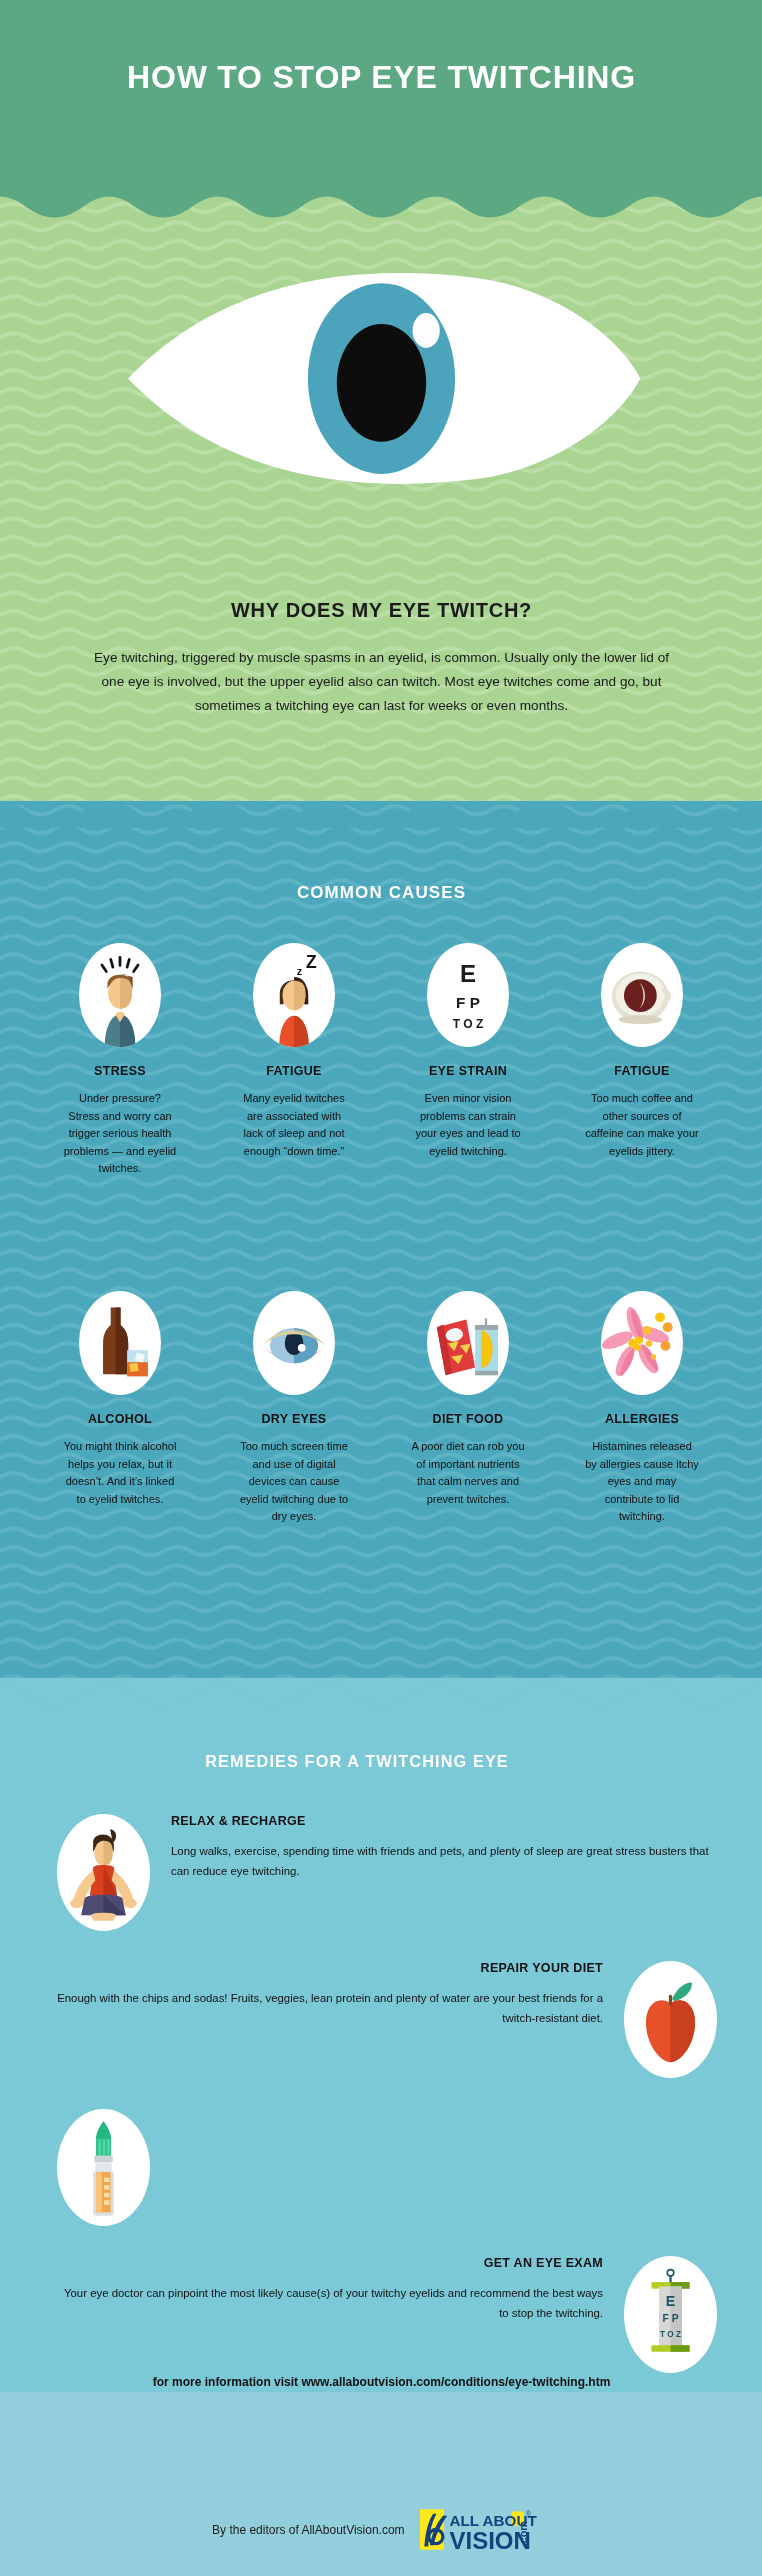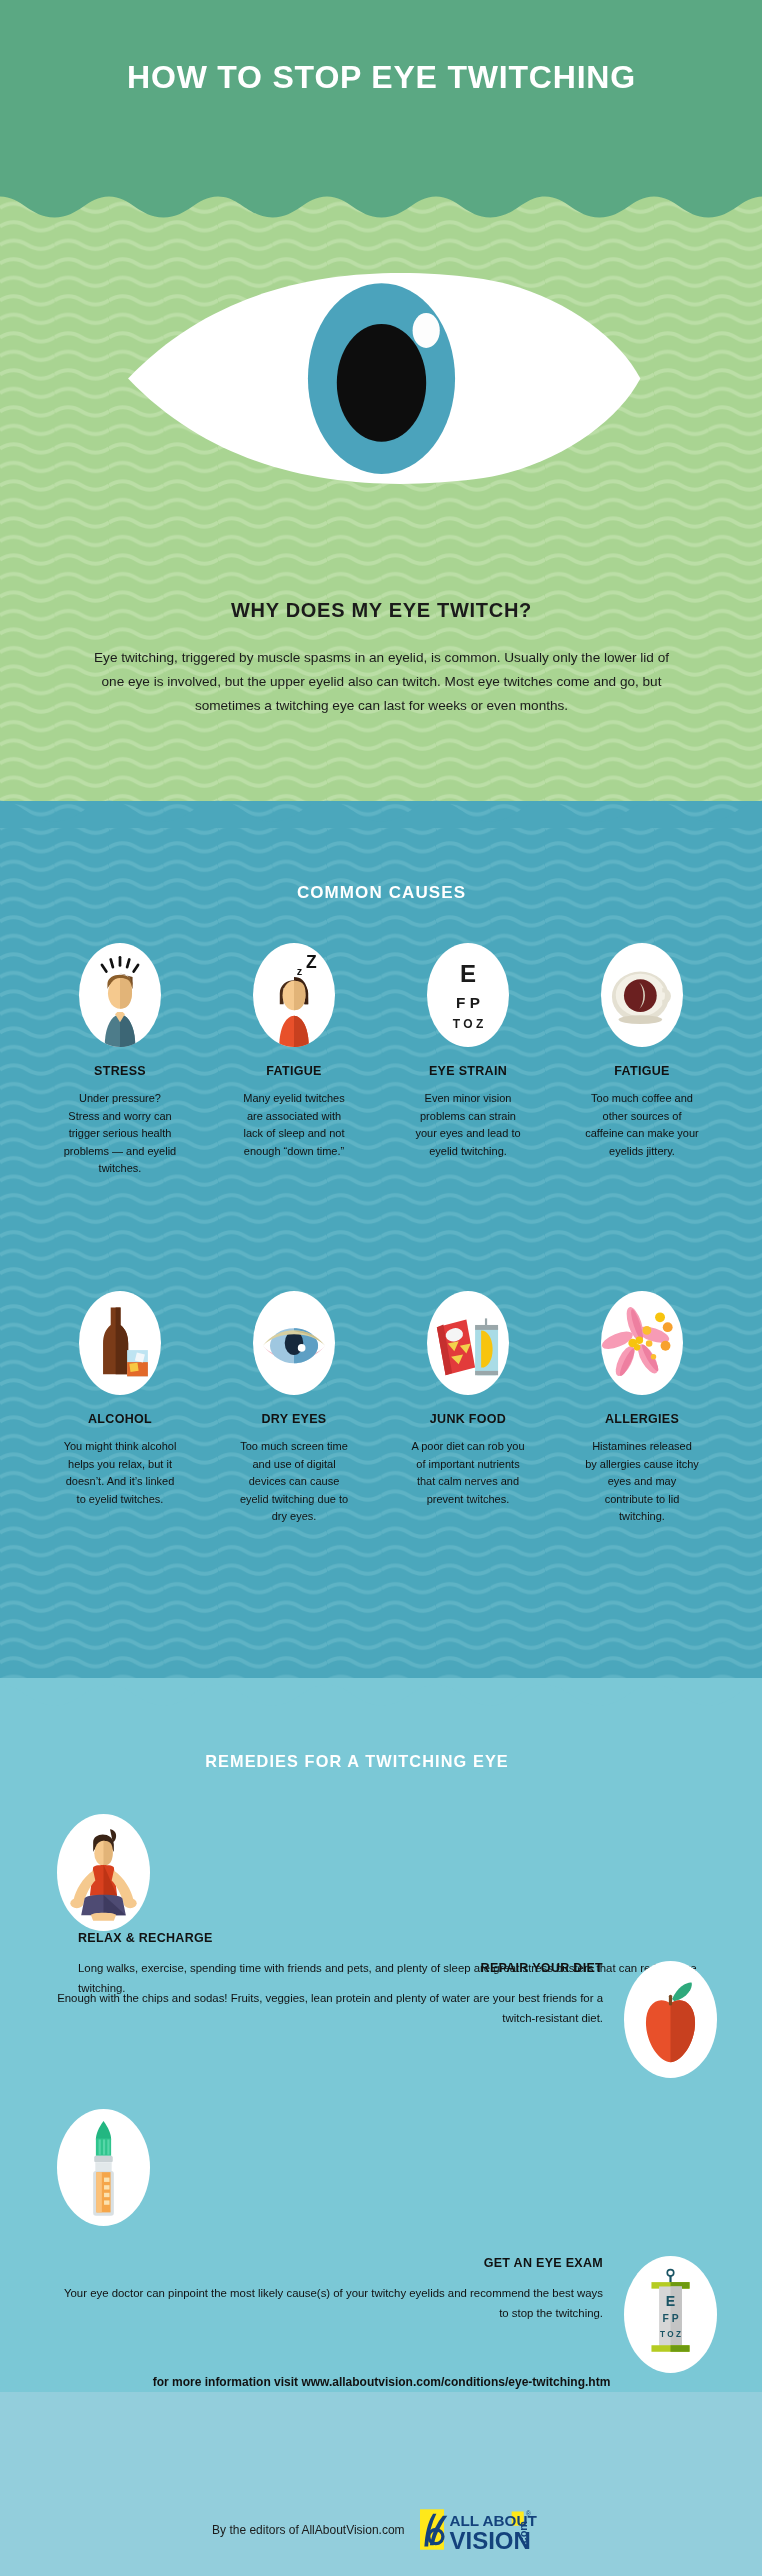--- a/index.html
+++ b/index.html
@@ -84,21 +84,21 @@
   .rem-bubble {
     width:93px; height:117px; border-radius:50%; background:#ffffff; flex:0 0 auto;
     display:flex; align-items:center; justify-content:center; overflow:hidden;
   }
   .rem-text { flex:1 1 auto; }
   .rem-title { font-size:12.5px; font-weight:bold; color:#111; letter-spacing:0.3px; }
   .rem-desc { margin-top:14px; font-size:11.4px; line-height:19.6px; color:#111; font-weight:400; }
   .align-left  { text-align:left; }
   .align-right { text-align:right; }
 
-  .r1 { top:1814px; left:57px;  width:659px;flex-direction:column; }
+  .r1 { top:1814px; left:57px;  width:659px; }
   .r2 { top:1961px; left:52px;   width:665px; flex-direction:row-reverse; }
   .r3 { top:2109px; left:57px;  width:659px; }
   .r4 { top:2256px; left:52px;   width:665px; flex-direction:row-reverse; }
   .r1 .rem-text, .r3 .rem-text { padding-left:21px; }
   .r2 .rem-text, .r4 .rem-text { padding-right:21px; }
 
   .more-info {
     position:absolute; top:2375px; left:0; width:763px; text-align:center;
     font-size:12px; font-weight:bold; color:#111; z-index:21;
   }
@@ -303,21 +303,21 @@
             <path d="M60,100 L80,96 L72,114 Z"></path>
             <path d="M44,120 L66,116 L58,134 Z"></path>
           </g>
           <rect x="88" y="62" width="42" height="92" rx="5" fill="#A9DCE6"></rect>
           <path d="M99,72 C124,72 128,130 104,140 L99,140 Z" fill="#F7C40E"></path>
           <rect x="88" y="62" width="42" height="9" fill="#9AA7AA"></rect>
           <rect x="88" y="146" width="42" height="8" fill="#9AA7AA"></rect>
           <rect x="106" y="50" width="4" height="14" fill="#9AA7AA"></rect>
         </svg>
       </div>
-      <div class="cause-title">JUNK FOOD</div>
+      <div class="cause-title">DIET FOOD</div>
       <div class="cause-desc">A poor diet can rob you of important nutrients that calm nerves and prevent twitches.</div>
     </div>
 
     <div class="cause-col">
       <div class="cause-bubble">
         <svg width="82" height="104" viewBox="0 0 150 190">
           <g fill="#F79BB5">
             <ellipse cx="62" cy="60" rx="12" ry="32" transform="rotate(-18 62 60)"></ellipse>
             <ellipse cx="30" cy="90" rx="12" ry="30" transform="rotate(68 30 90)"></ellipse>
             <ellipse cx="44" cy="128" rx="12" ry="30" transform="rotate(26 44 128)"></ellipse>

